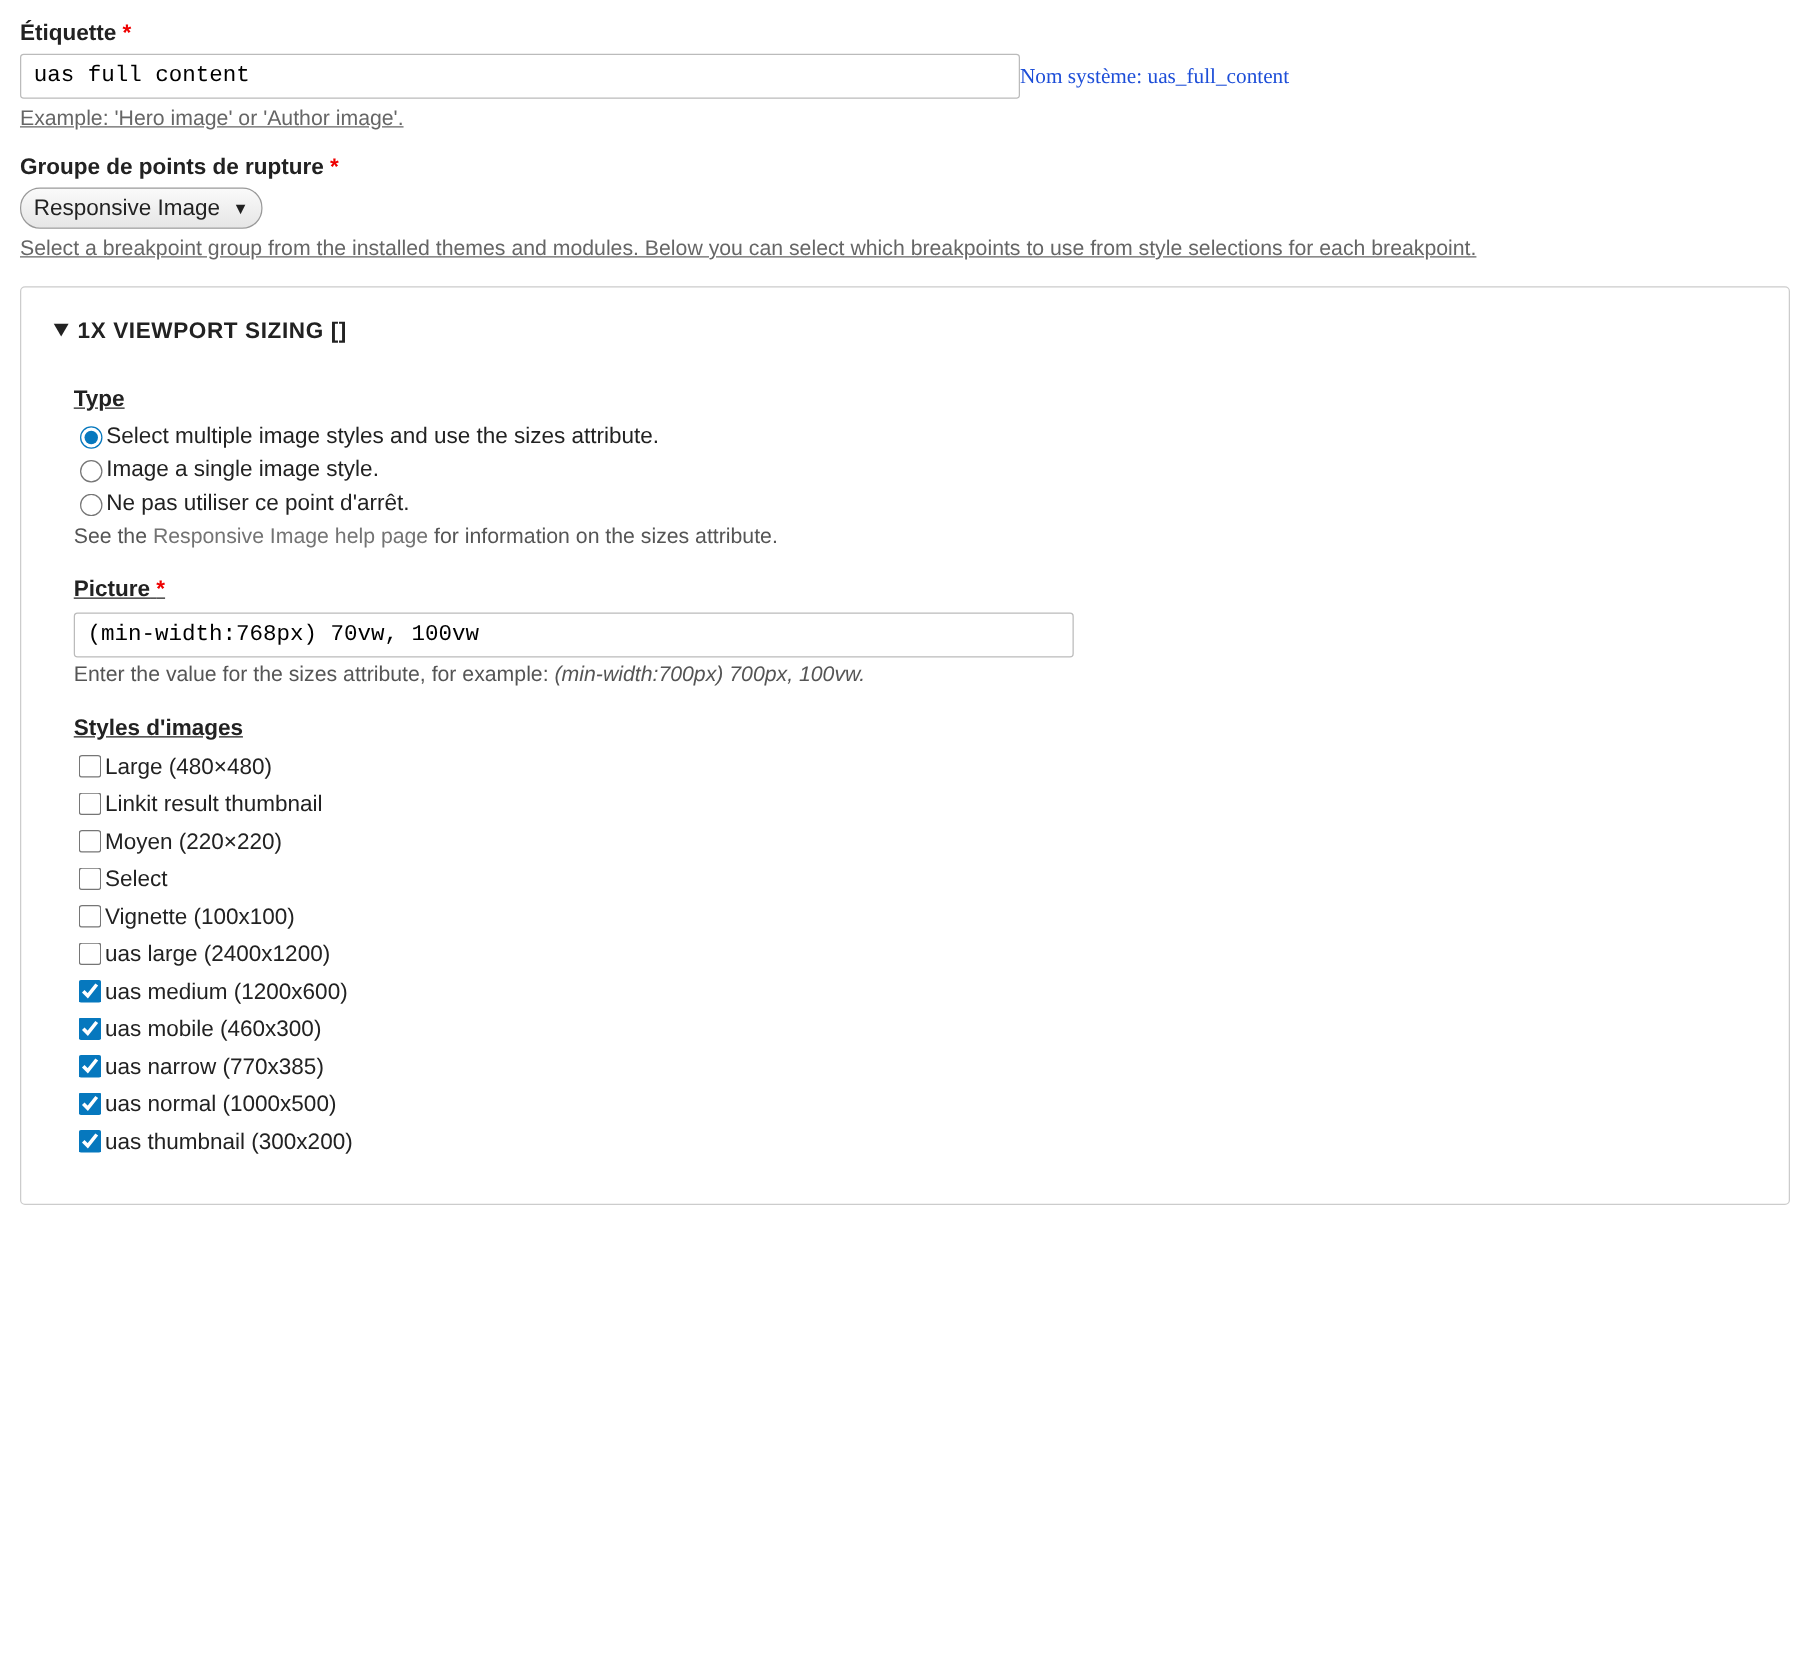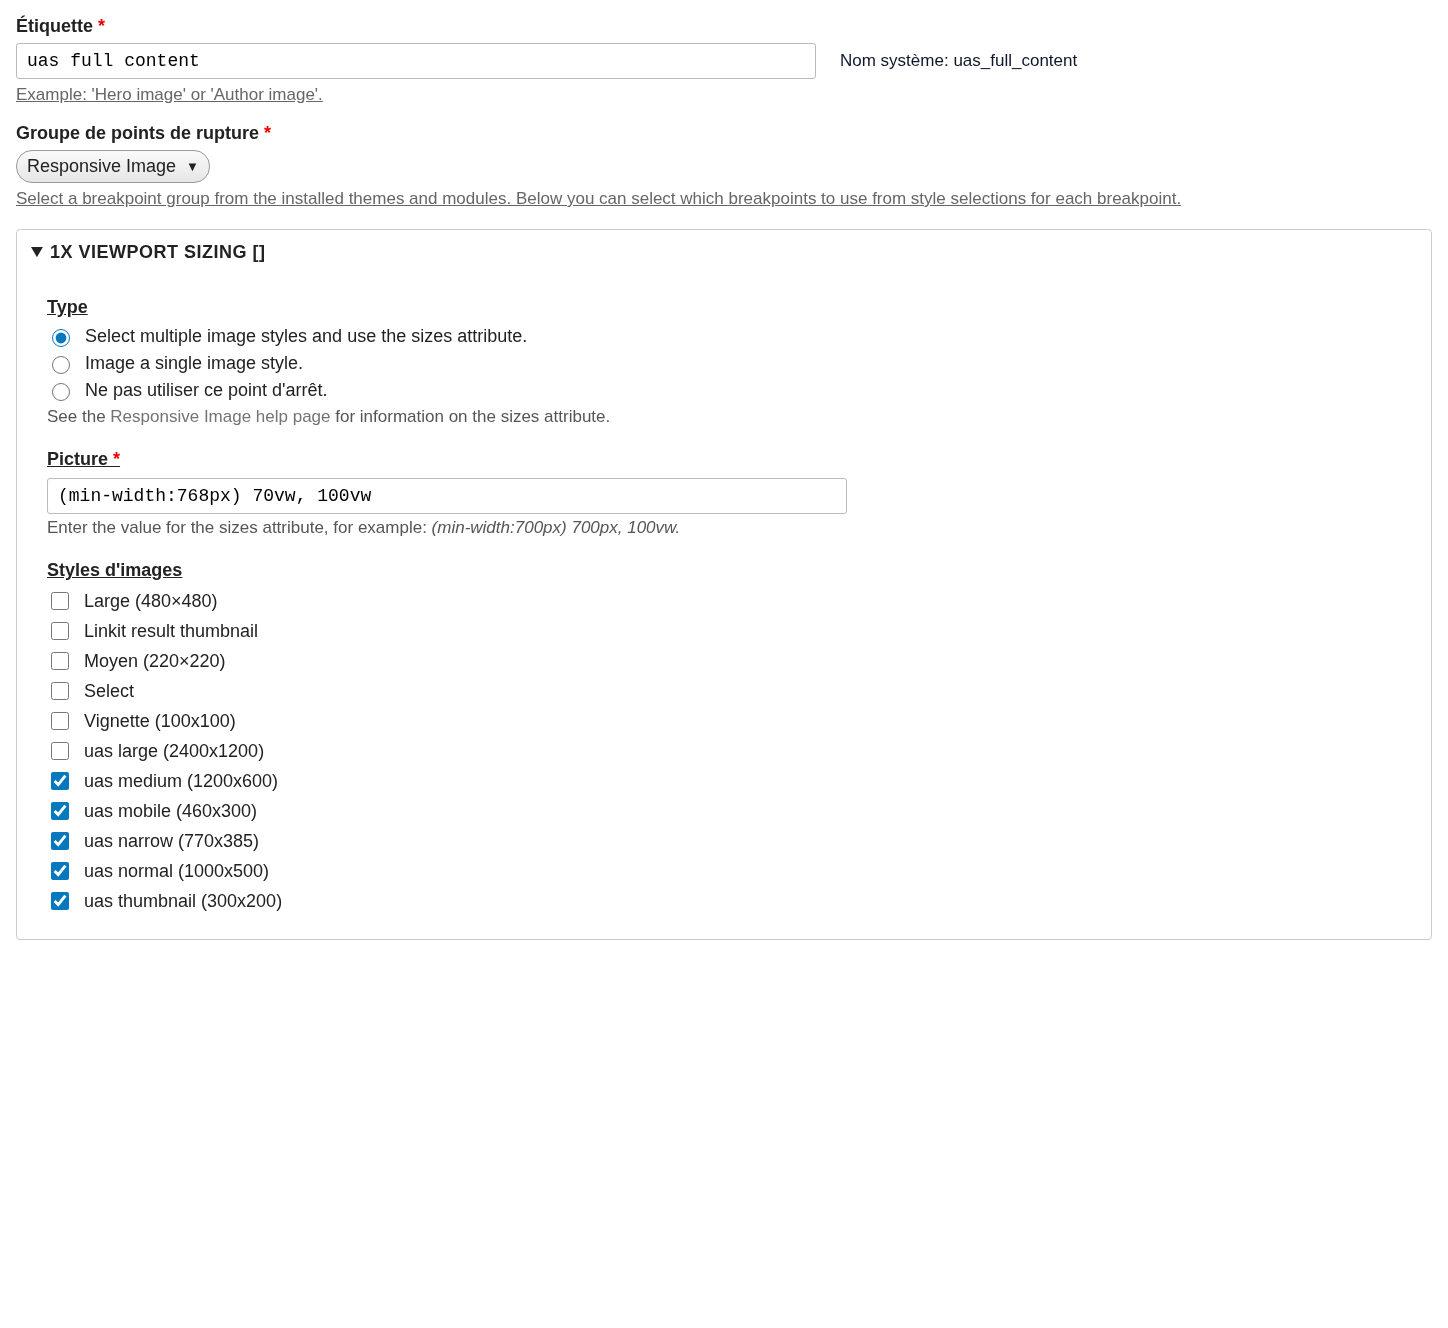--- a/index.html
+++ b/index.html
@@ -24,24 +24,25 @@
     max-width: 100%;
     padding: 7px 10px;
     font-size: 18px;
     border: 1px solid #bbb;
     border-radius: 3px;
     background: #fff;
     font-family: Liberation Mono, monospace;
   }
   .machine-name {
     display: inline-block;
-    margin-left: 24px;
+    margin-left: 0;
     font-size: 17px;
-    color: #0f172a;
+    color: #1d4ed8;
     vertical-align: middle;
+    font-family: Liberation Serif, serif;
   }
   .description {
     color: #666;
     font-size: 17px;
     margin-top: 6px;
     text-decoration: underline;
   }
   .desc-example { font-style: italic; }
   .select-wrap {
     display: inline-flex;
@@ -52,21 +53,21 @@
     padding: 5px 10px;
     font-size: 18px;
   }
   .select-caret {
     margin-left: 10px;
     font-size: 13px;
   }
   details.fieldset-details {
     border: 1px solid #ccc;
     border-radius: 4px;
-    padding: 0;
+    padding: 12px;
     margin-top: 20px;
   }
   details.fieldset-details > summary {
     padding: 12px 14px;
     font-weight: bold;
     font-size: 18px;
     letter-spacing: 0.5px;
     cursor: pointer;
     user-select: none;
   }
@@ -78,21 +79,21 @@
     font-weight: bold;
     font-size: 18px;
     display: block;
     margin-top: 12px;
     margin-bottom: 8px;
     text-decoration: underline;
   }
   .radio-row, .check-row {
     display: flex;
     align-items: center;
-    gap: 12px;
+    gap: 0;
     font-size: 18px;
     margin: 6px 0;
   }
   input[type="radio"] {
     width: 18px; height: 18px;
     accent-color: #0678be;
   }
   input[type="checkbox"] {
     width: 18px; height: 18px;
     accent-color: #0678be;

